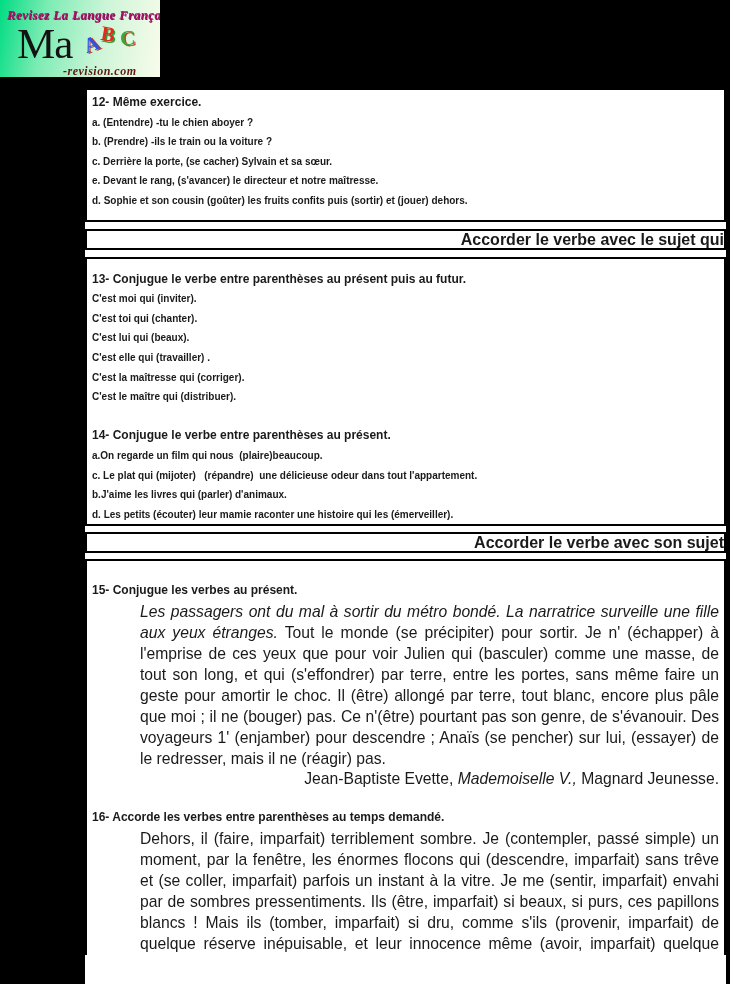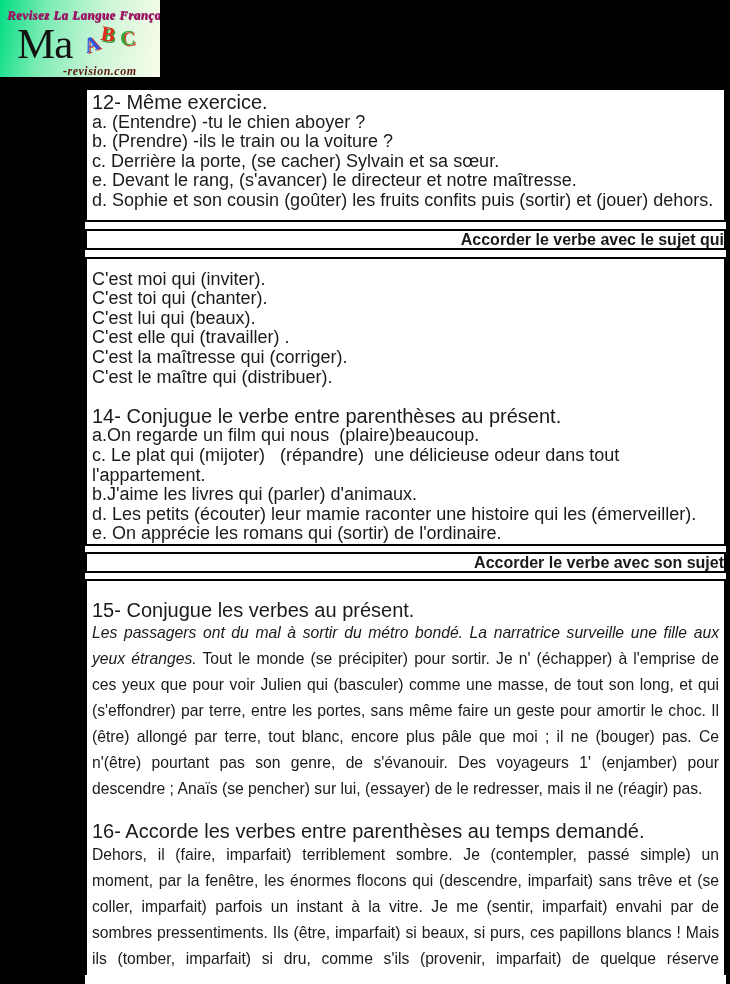--- a/index.html
+++ b/index.html
@@ -65,32 +65,34 @@
   .section-header{
     border:2px solid #000;
     background:#fff;
     text-align:right;
     font-weight:bold;
     font-size:16px;line-height:17px;
     padding:0;
     box-sizing:border-box;
   }
   .ex-title{
-    font-weight:normal;
-    font-size:20px;line-height:19.6px;
+    font-weight:bold;
+    font-size:12px;line-height:19.6px;
     white-space:pre-wrap;
   }
   .ex-line{
-    font-size:18px;line-height:19.6px;
+    font-size:10px;line-height:19.6px;
     white-space:pre-wrap;
+    font-weight:bold;
   }
   .blank-line{height:19.6px;}
   .ex-paragraph{
-    font-size:15.7px;line-height:26px;
+    font-size:15.7px;line-height:21px;
     text-align:justify;
+    margin-left:48px;
   }
   .ex-paragraph .lead-italic{font-style:italic;}
   .credit{
     font-size:15.7px;line-height:19.7px;
     text-align:right;
   }
   .credit .book-title{font-style:italic;}
   .box-last{
     border-bottom:none;
     height:396px;
@@ -124,43 +126,44 @@
     <div class="ex-line">d. Sophie et son cousin (goûter) les fruits confits puis (sortir) et (jouer) dehors.</div>
   </div>
 
   <div class="gap"></div>
 
   <div class="section-header">Accorder le verbe avec le sujet qui</div>
 
   <div class="gap"></div>
 
   <div class="box box-mid">
+    <div class="ex-title">13- Conjugue le verbe entre parenthèses au présent puis au futur.</div>
     <div class="ex-line">C'est moi qui (inviter).</div>
     <div class="ex-line">C'est toi qui (chanter).</div>
     <div class="ex-line">C'est lui qui (beaux).</div>
     <div class="ex-line">C'est elle qui (travailler) .</div>
     <div class="ex-line">C'est la maîtresse qui (corriger).</div>
     <div class="ex-line">C'est le maître qui (distribuer).</div>
     <div class="blank-line"></div>
     <div class="ex-title">14- Conjugue le verbe entre parenthèses au présent.</div>
     <div class="ex-line">a.On regarde un film qui nous  (plaire)beaucoup.</div>
     <div class="ex-line">c. Le plat qui (mijoter)   (répandre)  une délicieuse odeur dans tout l'appartement.</div>
     <div class="ex-line">b.J'aime les livres qui (parler) d'animaux.</div>
     <div class="ex-line">d. Les petits (écouter) leur mamie raconter une histoire qui les (émerveiller).</div>
-    <div class="ex-line">e. On apprécie les romans qui (sortir) de l'ordinaire.</div>
   </div>
 
   <div class="gap" style="height:6px;"></div>
 
   <div class="section-header">Accorder le verbe avec son sujet</div>
 
   <div class="gap" style="height:6px;"></div>
 
   <div class="box box-last">
     <div class="ex-title">15- Conjugue les verbes au présent.</div>
     <div class="ex-paragraph"><span class="lead-italic">Les passagers ont du mal à sortir du métro bondé. La narratrice surveille une fille aux yeux étranges.</span><span> Tout le monde (se précipiter) pour sortir. Je n' (échapper) à l'emprise de ces yeux que pour voir Julien qui (basculer) comme une masse, de tout son long, et qui (s'effondrer) par terre, entre les portes, sans même faire un geste pour amortir le choc. Il (être) allongé par terre, tout blanc, encore plus pâle que moi ; il ne (bouger) pas. Ce n'(être) pourtant pas son genre, de s'évanouir. Des voyageurs 1' (enjamber) pour descendre ; Anaïs (se pencher) sur lui, (essayer) de le redresser, mais il ne (réagir) pas.</span></div>
+    <div class="credit"><span>Jean-Baptiste Evette, </span><span class="book-title">Mademoiselle V.,</span><span> Magnard Jeunesse.</span></div>
     <div class="blank-line"></div>
     <div class="ex-title">16- Accorde les verbes entre parenthèses au temps demandé.</div>
     <div class="ex-paragraph"><span>Dehors, il (faire, imparfait) terriblement sombre. Je (contempler, passé simple) un moment, par la fenêtre, les énormes flocons qui (descendre, imparfait) sans trêve et (se coller, imparfait) parfois un instant à la vitre. Je me (sentir, imparfait) envahi par de sombres pressentiments. Ils (être, imparfait) si beaux, si purs, ces papillons blancs ! Mais ils (tomber, imparfait) si dru, comme s'ils (provenir, imparfait) de quelque réserve inépuisable, et leur innocence même (avoir, imparfait) quelque chose de mortellement dangereux.</span></div>
     <div class="credit"><span>Alan Wildsmith, </span><span class="book-title">Un hiver aux arpents,</span><span> Castor poche, Flammarion.</span></div>
   </div>
 
 </div>
 
 </body></html>

